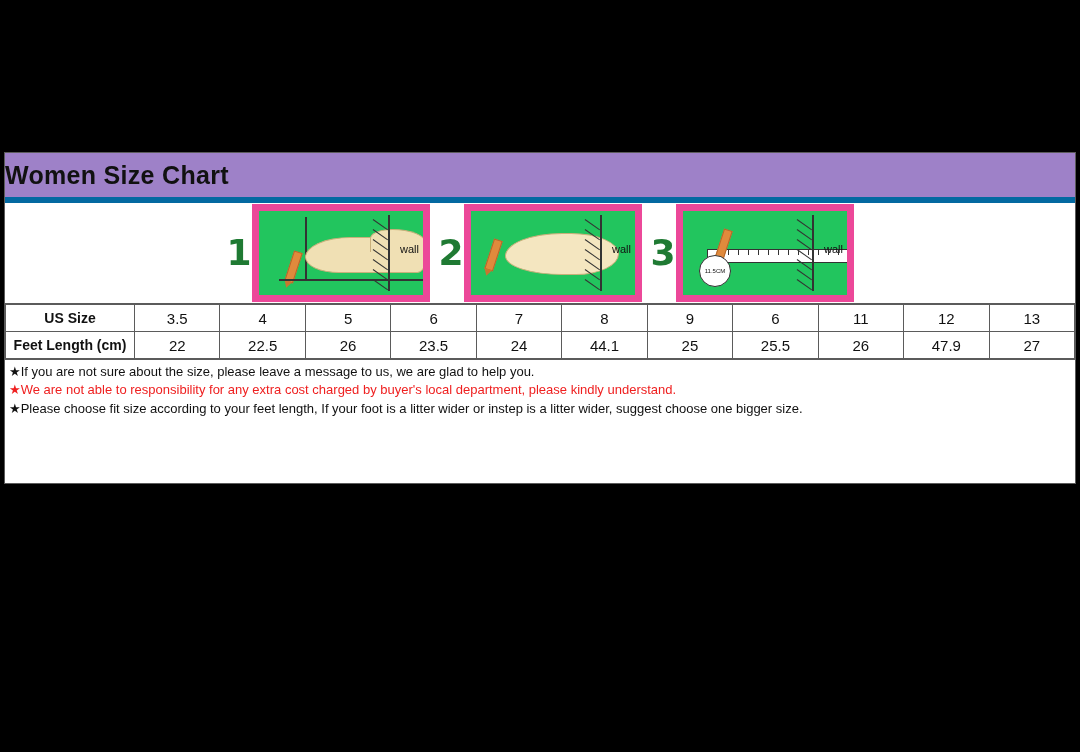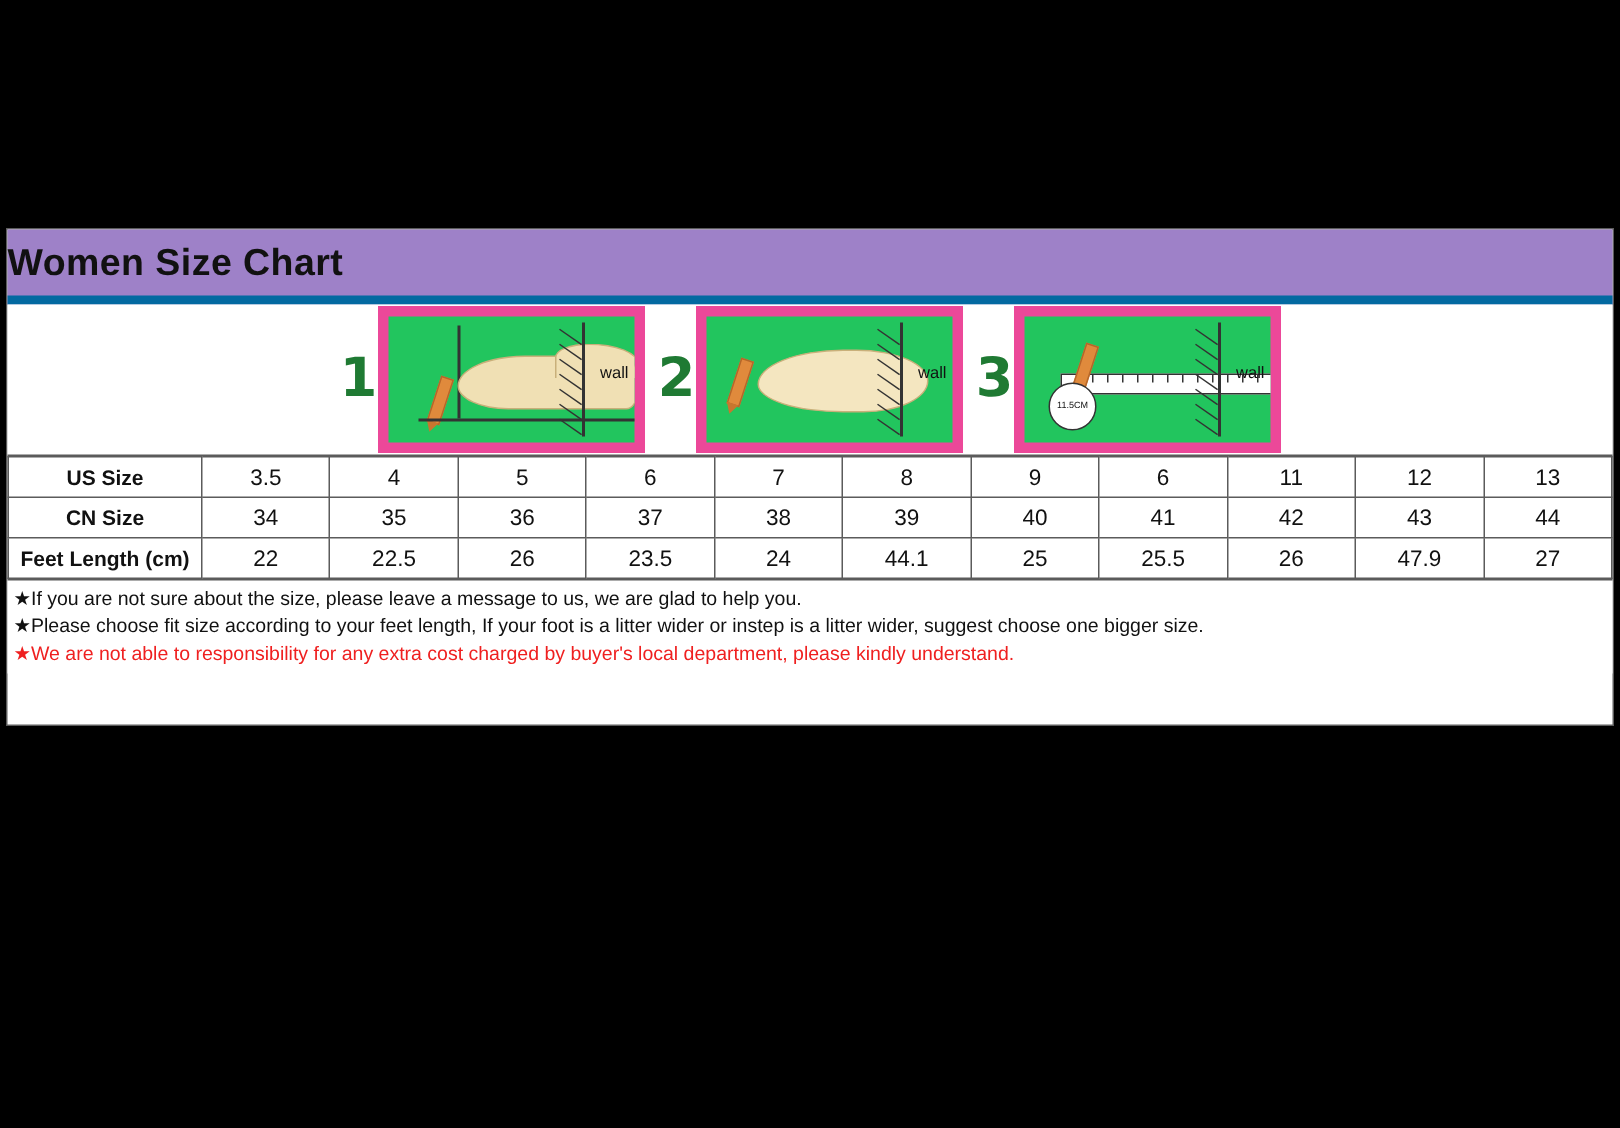--- a/index.html
+++ b/index.html
@@ -347,50 +347,36 @@
           <td>6</td>
           <td>7</td>
           <td>8</td>
           <td>9</td>
           <td>6</td>
           <td>11</td>
           <td>12</td>
           <td>13</td>
         </tr>
         <tr>
-          <td class="rowhead">CN Size</td>
-          <td>34</td>
-          <td>35</td>
-          <td>36</td>
-          <td>37</td>
-          <td>38</td>
-          <td>39</td>
-          <td>40</td>
-          <td>41</td>
-          <td>42</td>
-          <td>43</td>
-          <td>44</td>
-        </tr>
-        <tr>
           <td class="rowhead">Feet Length (cm)</td>
           <td>22</td>
           <td>22.5</td>
           <td>26</td>
           <td>23.5</td>
           <td>24</td>
           <td>44.1</td>
           <td>25</td>
           <td>25.5</td>
           <td>26</td>
           <td>47.9</td>
           <td>27</td>
         </tr>
       </tbody>
     </table>
 
     <div class="notice">
       <div class="notice-line"><span class="star">★</span><span>If you are not sure about the size, please leave a message to us, we are glad to help you.</span></div>
+      <div class="notice-line warn"><span class="star">★</span><span>We are not able to responsibility for any extra cost charged by buyer's local department, please kindly understand.</span></div>
       <div class="notice-line"><span class="star">★</span><span>Please choose fit size according to your feet length, If your foot is a litter wider or instep is a litter wider, suggest choose one bigger size.</span></div>
-      <div class="notice-line warn"><span class="star">★</span><span>We are not able to responsibility for any extra cost charged by buyer's local department, please kindly understand.</span></div>
     </div>
 
   </div>
 </div>
 
 </body></html>

